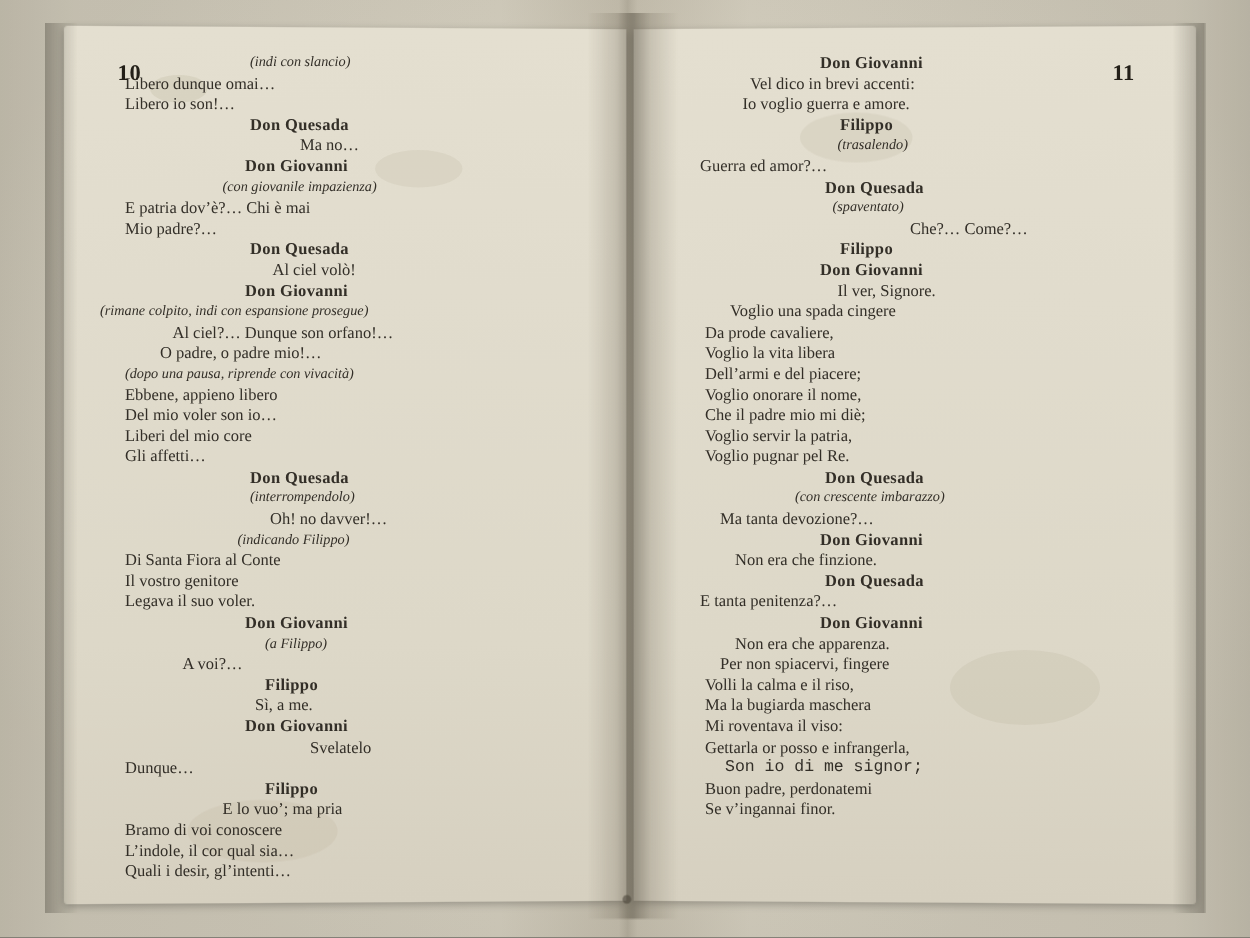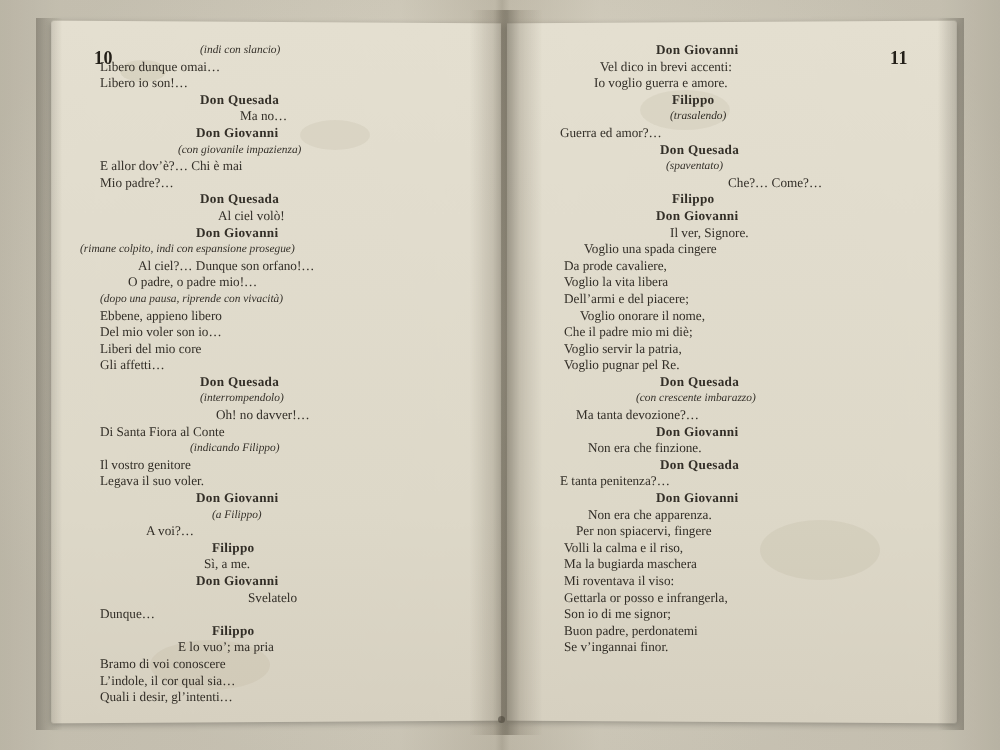--- a/index.html
+++ b/index.html
@@ -143,38 +143,38 @@
     <div class="folio folio-right">11</div>
 
     <div class="text-col col-left" id="left-col">
         <div class="ln stage" style="margin-left: 100px;">(indi con slancio)</div>
         <div class="ln" style="margin-left: 0px;">Libero dunque omai…</div>
         <div class="ln" style="margin-left: 0px;">Libero io son!…</div>
         <div class="ln speaker" style="margin-left: 100px;">Don Quesada</div>
         <div class="ln" style="margin-left: 140px;">Ma no…</div>
         <div class="ln speaker" style="margin-left: 96px;">Don Giovanni</div>
         <div class="ln stage" style="margin-left: 78px;">(con giovanile impazienza)</div>
-        <div class="ln" style="margin-left: 0px;">E allor dov’è?… Chi è mai</div>
+        <div class="ln" style="margin-left: 0px;">E patria dov’è?… Chi è mai</div>
         <div class="ln" style="margin-left: 0px;">Mio padre?…</div>
         <div class="ln speaker" style="margin-left: 100px;">Don Quesada</div>
         <div class="ln" style="margin-left: 118px;">Al ciel volò!</div>
         <div class="ln speaker" style="margin-left: 96px;">Don Giovanni</div>
         <div class="ln stage" style="margin-left: -20px;">(rimane colpito, indi con espansione prosegue)</div>
         <div class="ln" style="margin-left: 38px;">Al ciel?… Dunque son orfano!…</div>
         <div class="ln" style="margin-left: 28px;">O padre, o padre mio!…</div>
         <div class="ln stage" style="margin-left: 0px;">(dopo una pausa, riprende con vivacità)</div>
         <div class="ln" style="margin-left: 0px;">Ebbene, appieno libero</div>
         <div class="ln" style="margin-left: 0px;">Del mio voler son io…</div>
         <div class="ln" style="margin-left: 0px;">Liberi del mio core</div>
         <div class="ln" style="margin-left: 0px;">Gli affetti…</div>
         <div class="ln speaker" style="margin-left: 100px;">Don Quesada</div>
         <div class="ln stage" style="margin-left: 100px;">(interrompendolo)</div>
         <div class="ln" style="margin-left: 116px;">Oh! no davver!…</div>
+        <div class="ln stage" style="margin-left: 90px;">(indicando Filippo)</div>
         <div class="ln" style="margin-left: 0px;">Di Santa Fiora al Conte</div>
-        <div class="ln stage" style="margin-left: 90px;">(indicando Filippo)</div>
         <div class="ln" style="margin-left: 0px;">Il vostro genitore</div>
         <div class="ln" style="margin-left: 0px;">Legava il suo voler.</div>
         <div class="ln speaker" style="margin-left: 96px;">Don Giovanni</div>
         <div class="ln stage" style="margin-left: 112px;">(a Filippo)</div>
         <div class="ln" style="margin-left: 46px;">A voi?…</div>
         <div class="ln speaker" style="margin-left: 112px;">Filippo</div>
         <div class="ln" style="margin-left: 104px;">Sì, a me.</div>
         <div class="ln speaker" style="margin-left: 96px;">Don Giovanni</div>
         <div class="ln" style="margin-left: 148px;">Svelatelo</div>
         <div class="ln" style="margin-left: 0px;">Dunque…</div>
@@ -194,37 +194,37 @@
         <div class="ln speaker" style="margin-left: 100px;">Don Quesada</div>
         <div class="ln stage" style="margin-left: 106px;">(spaventato)</div>
         <div class="ln" style="margin-left: 168px;">Che?… Come?…</div>
         <div class="ln speaker" style="margin-left: 112px;">Filippo</div>
         <div class="ln speaker" style="margin-left: 96px;">Don Giovanni</div>
         <div class="ln" style="margin-left: 110px;">Il ver, Signore.</div>
         <div class="ln" style="margin-left: 24px;">Voglio una spada cingere</div>
         <div class="ln" style="margin-left: 4px;">Da prode cavaliere,</div>
         <div class="ln" style="margin-left: 4px;">Voglio la vita libera</div>
         <div class="ln" style="margin-left: 4px;">Dell’armi e del piacere;</div>
-        <div class="ln" style="margin-left: 20px;">Voglio onorare il nome,</div>
+        <div class="ln" style="margin-left: 4px;">Voglio onorare il nome,</div>
         <div class="ln" style="margin-left: 4px;">Che il padre mio mi diè;</div>
         <div class="ln" style="margin-left: 4px;">Voglio servir la patria,</div>
         <div class="ln" style="margin-left: 4px;">Voglio pugnar pel Re.</div>
         <div class="ln speaker" style="margin-left: 100px;">Don Quesada</div>
         <div class="ln stage" style="margin-left: 76px;">(con crescente imbarazzo)</div>
         <div class="ln" style="margin-left: 16px;">Ma tanta devozione?…</div>
         <div class="ln speaker" style="margin-left: 96px;">Don Giovanni</div>
         <div class="ln" style="margin-left: 28px;">Non era che finzione.</div>
         <div class="ln speaker" style="margin-left: 100px;">Don Quesada</div>
         <div class="ln" style="margin-left: 0px;">E tanta penitenza?…</div>
         <div class="ln speaker" style="margin-left: 96px;">Don Giovanni</div>
         <div class="ln" style="margin-left: 28px;">Non era che apparenza.</div>
         <div class="ln" style="margin-left: 16px;">Per non spiacervi, fingere</div>
         <div class="ln" style="margin-left: 4px;">Volli la calma e il riso,</div>
         <div class="ln" style="margin-left: 4px;">Ma la bugiarda maschera</div>
         <div class="ln" style="margin-left: 4px;">Mi roventava il viso:</div>
         <div class="ln" style="margin-left: 4px;">Gettarla or posso e infrangerla,</div>
-        <div class="ln" style="margin-left: 4px;">Son io di me signor;</div>
+        <div class="ln" style="margin-left: 20px; font-family: Liberation Mono, monospace;">Son io di me signor;</div>
         <div class="ln" style="margin-left: 4px;">Buon padre, perdonatemi</div>
         <div class="ln" style="margin-left: 4px;">Se v’ingannai finor.</div>
       </div>
 
   </div>
 </div>
 
 </body></html>

